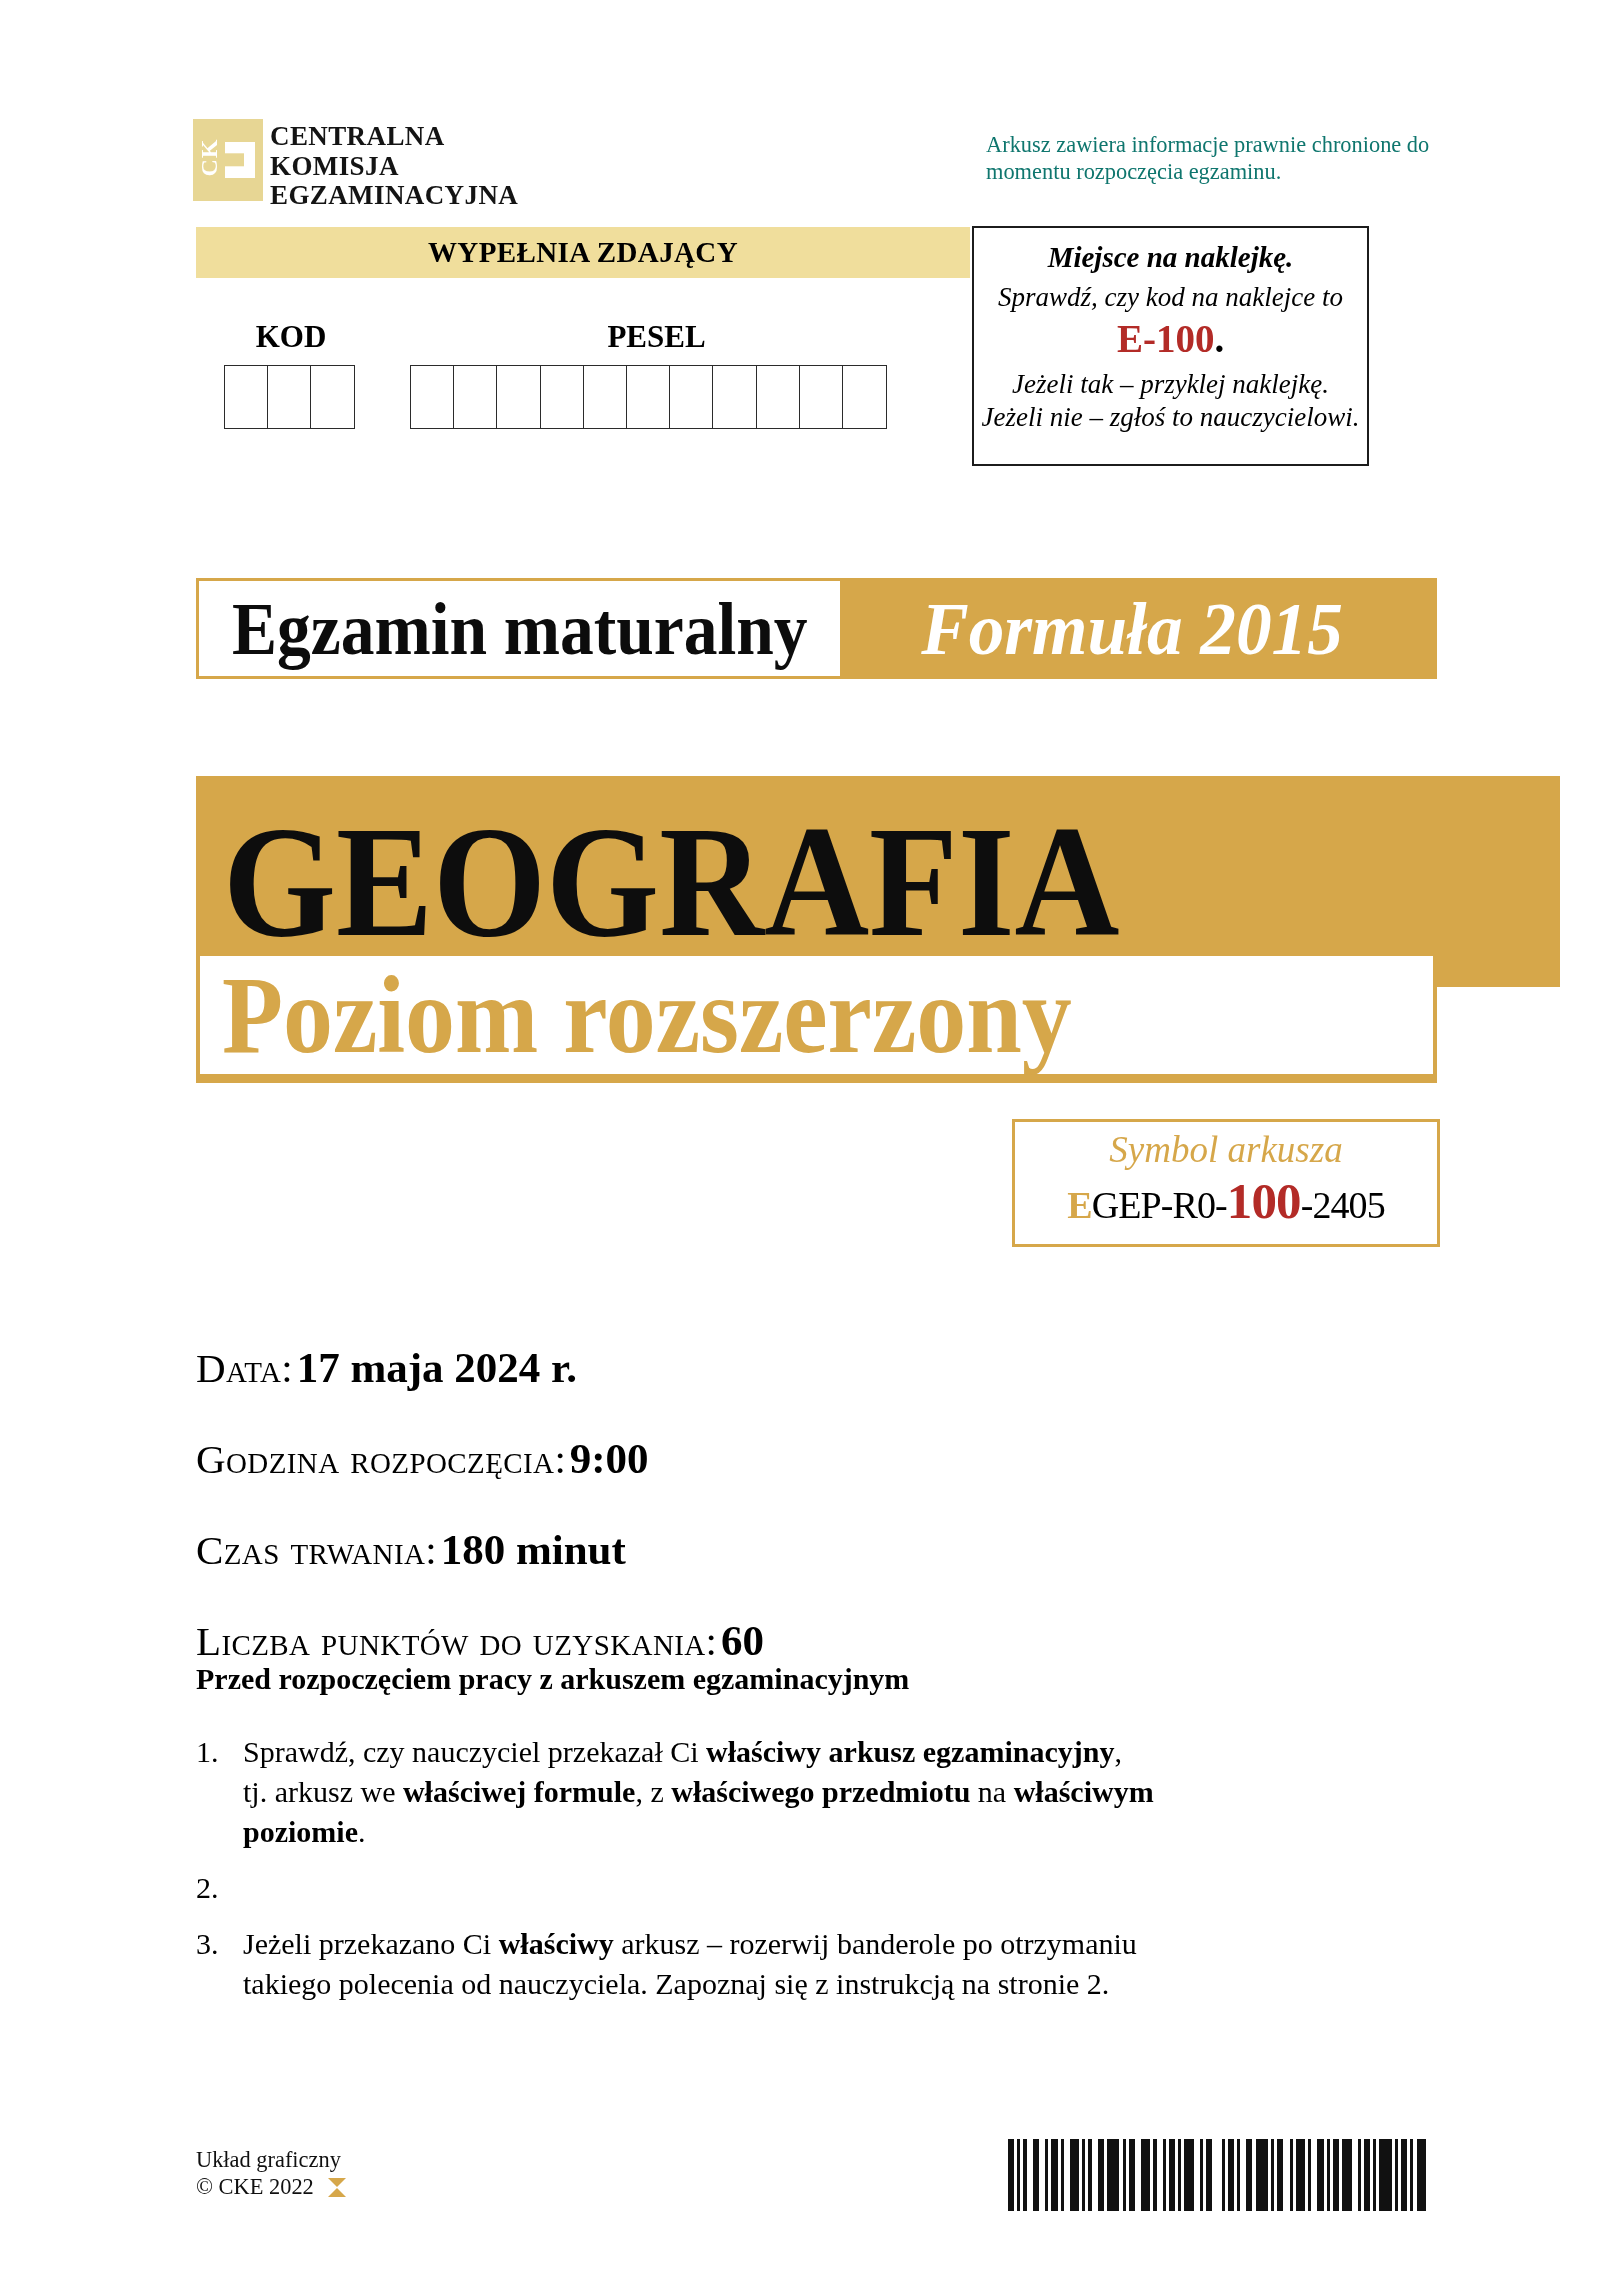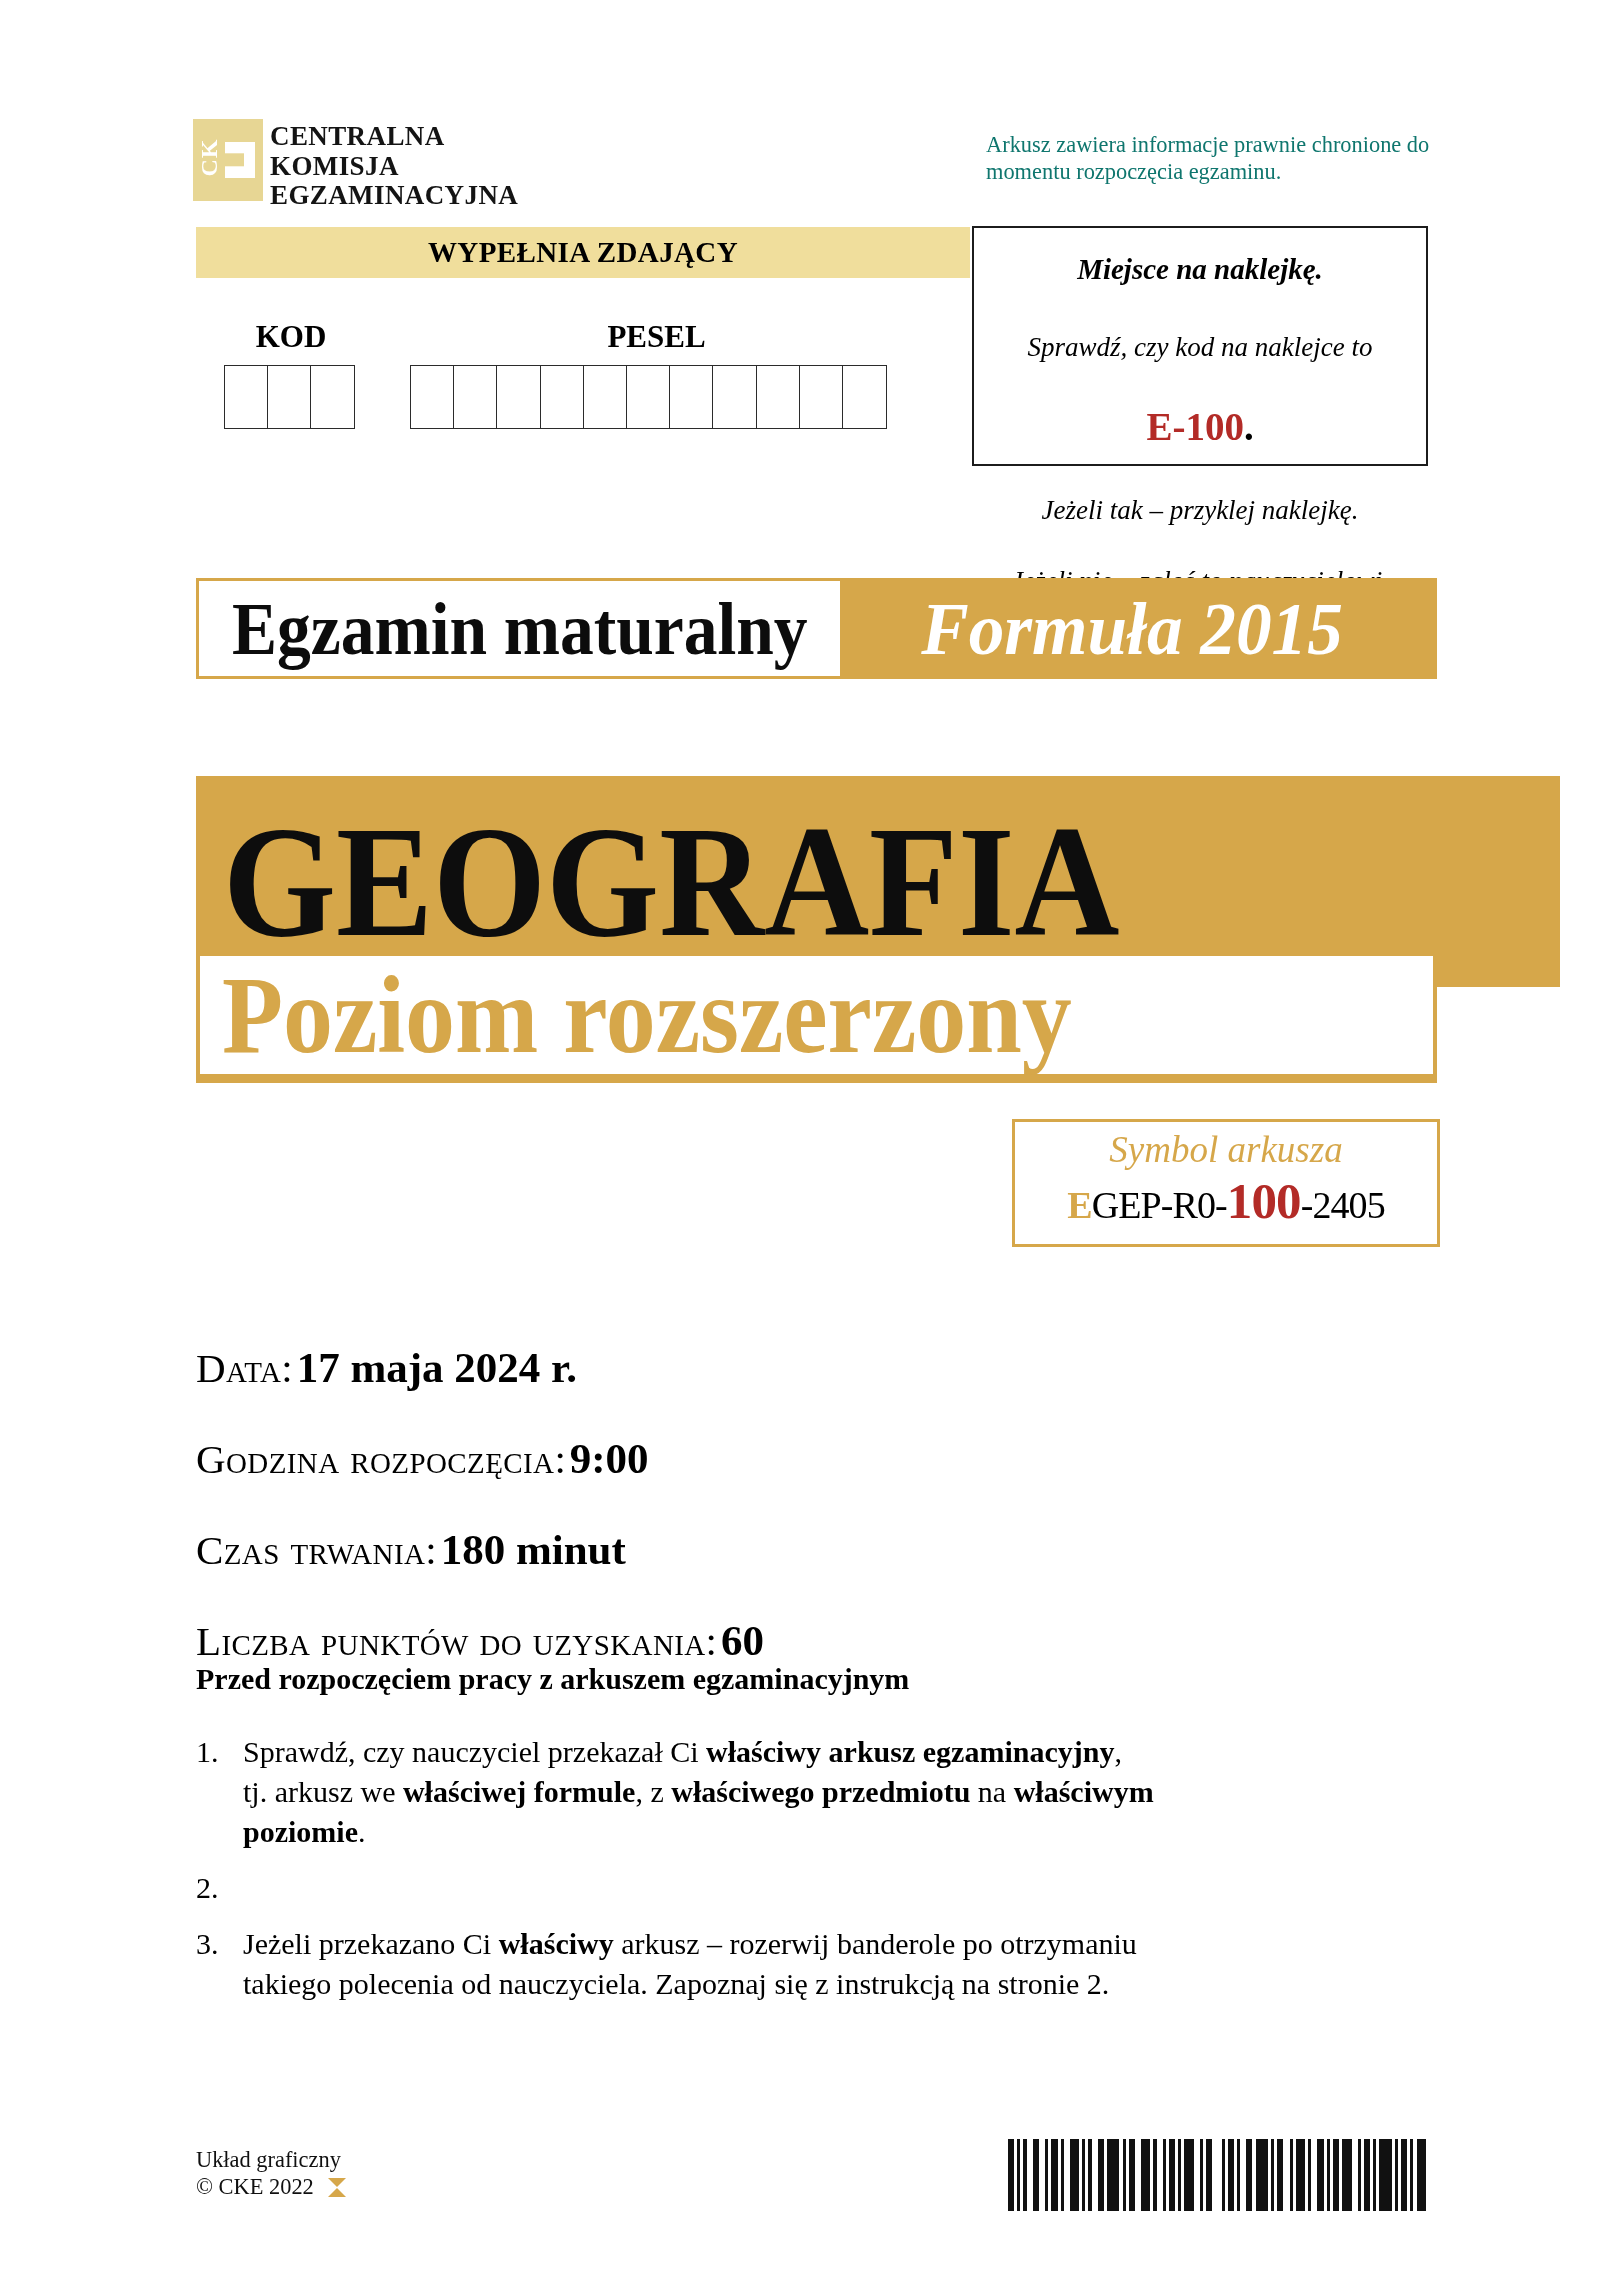--- a/index.html
+++ b/index.html
@@ -26,23 +26,23 @@
                font-weight:700;font-size:29px;letter-spacing:0.4px;}
 
   .kod-label{left:224px;top:319px;width:134px;text-align:center;font-weight:700;font-size:31px;}
   .pesel-label{left:410px;top:319px;width:493px;text-align:center;font-weight:700;font-size:31px;}
   .boxes{display:flex;}
   .kod-boxes{left:224px;top:365px;}
   .pesel-boxes{left:410px;top:365px;}
   .cell{width:45px;height:64px;border:1.8px solid #2b2b2b;background:#fff;margin-left:-1.8px;box-sizing:border-box;}
   .cell:first-child{margin-left:0;}
 
-  .sticker-box{left:972px;top:226px;width:456px;height:240px;border:2.7px solid #1c1c1c;background:#fff;
+  .sticker-box{left:972px;top:226px;width:397px;height:240px;border:2.7px solid #1c1c1c;background:#fff;
                box-sizing:border-box;display:flex;flex-direction:column;align-items:center;
-               text-align:center;padding-top:25px;gap:38px;}
+               text-align:center;padding-top:13px;}
   .sticker-title{font-size:29px;font-weight:700;font-style:italic;margin-bottom:7.2px;}
   .sticker-line{font-size:27px;font-style:italic;line-height:33px;}
   .sticker-code-line{margin:1.8px 0 7.2px;font-size:39px;font-weight:700;line-height:45px;}
   .sticker-code{color:var(--red);}
 
   .exam-band{left:196px;top:578px;width:1241px;height:101px;display:flex;}
   .exam-left{width:647px;box-sizing:border-box;border:3.6px solid var(--gold-dark);background:#fff;
              display:flex;align-items:center;justify-content:center;}
   .exam-left span{font-size:75px;font-weight:700;transform:scaleX(.9);white-space:nowrap;color:#0c0c0c;}
   .exam-right{flex:1;background:var(--gold-dark);display:flex;align-items:center;justify-content:center;

